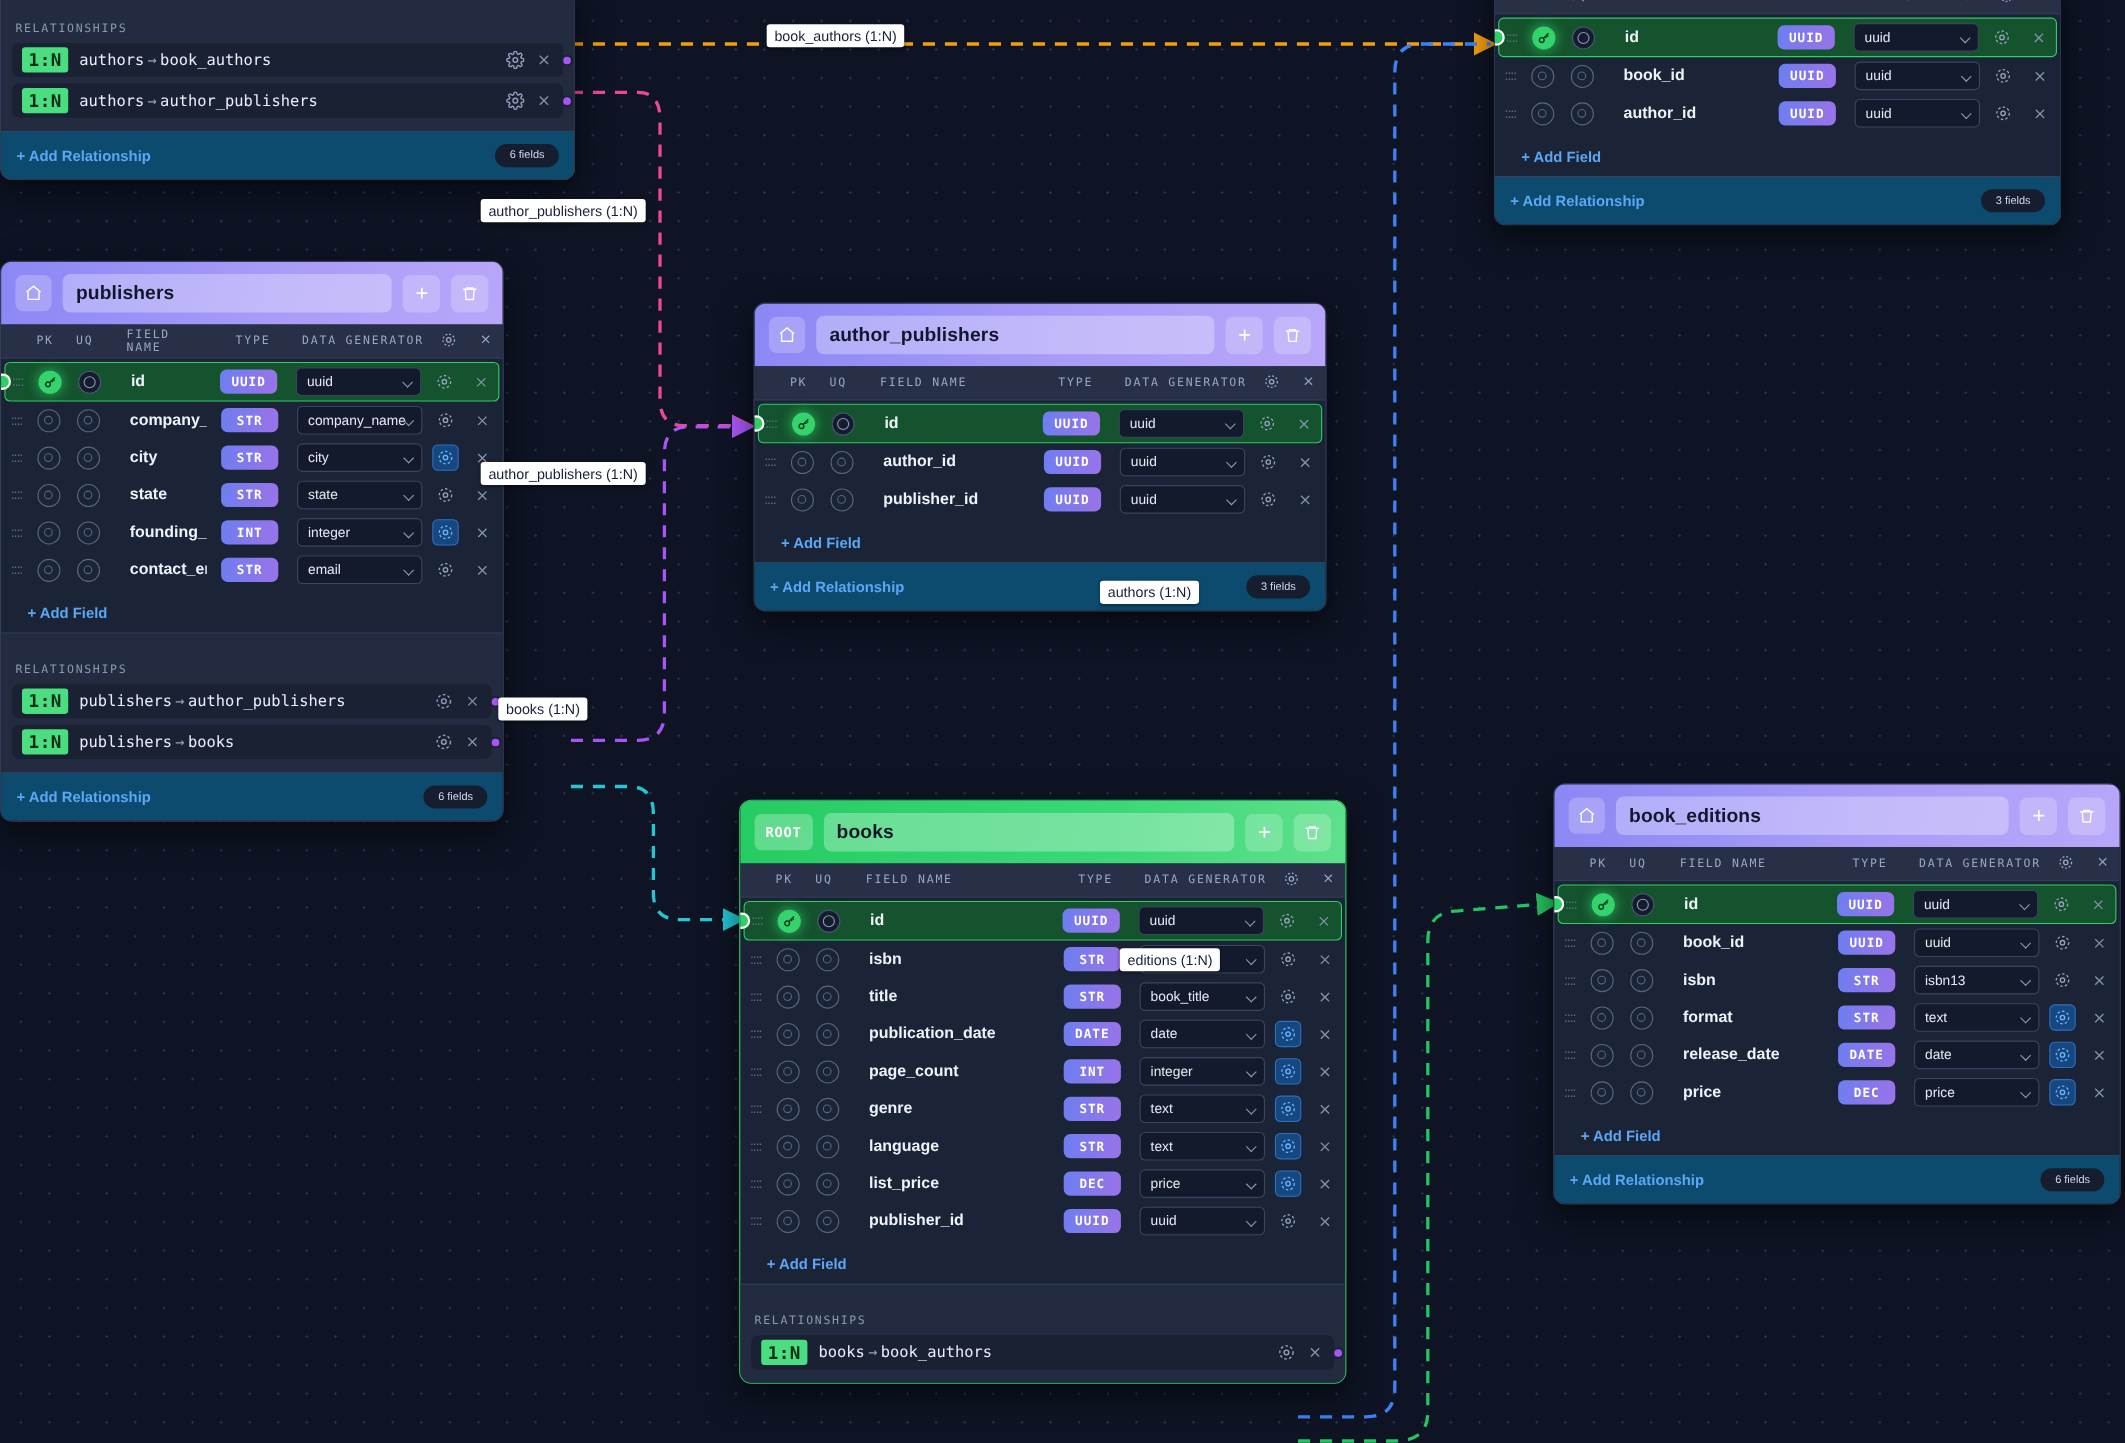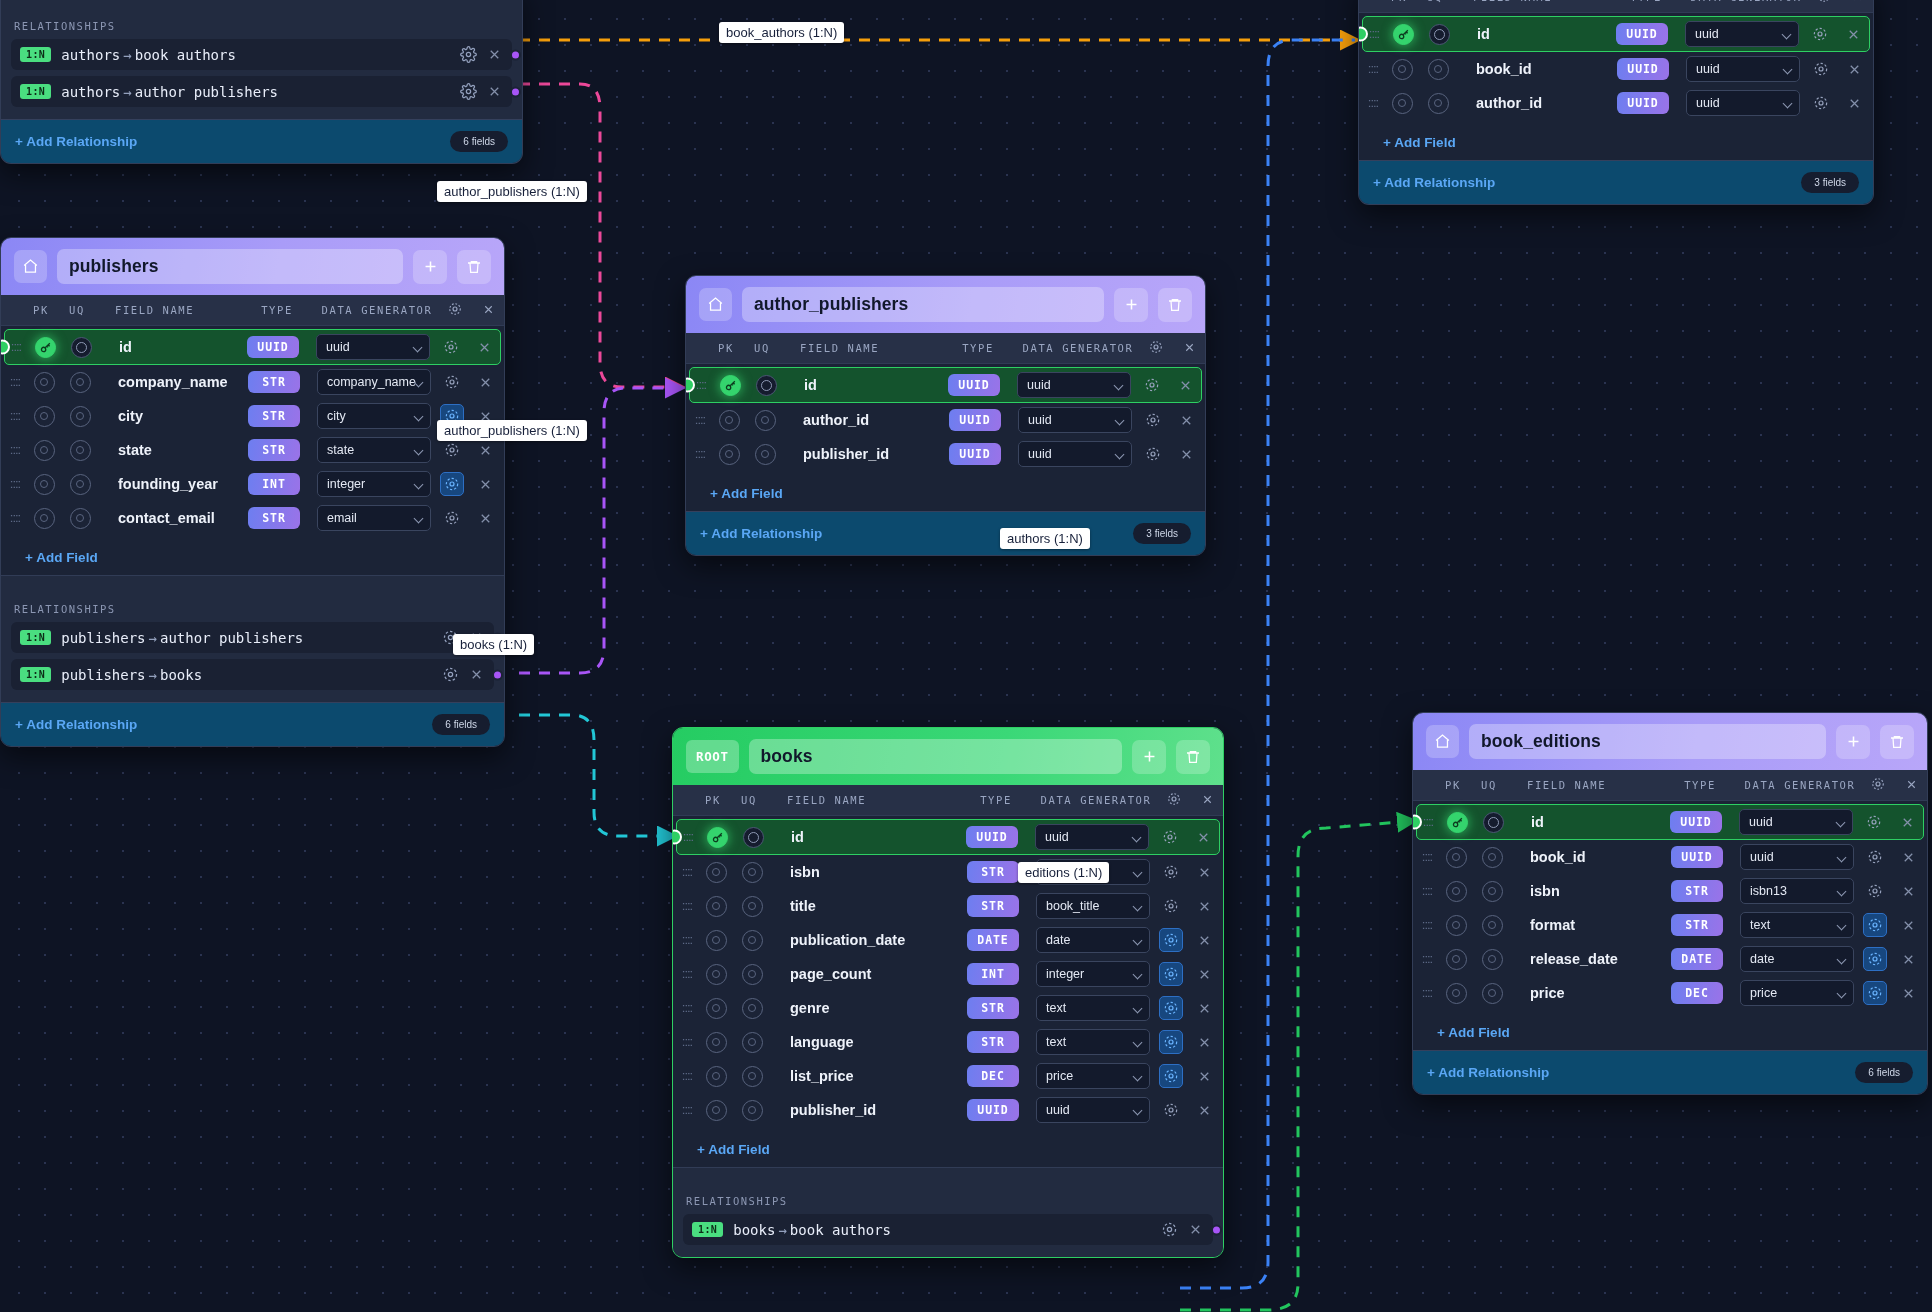--- a/index.html
+++ b/index.html
@@ -171,21 +171,21 @@
   }
   .rel-row {
     position: relative;
     display: flex; align-items: center; gap: 10px;
     background: #1a2133; border-radius: 6px;
     height: 31px; padding: 0 10px 0 9px; margin-bottom: 6px;
   }
   .rel-badge {
     background: #4ade80; color: #0d2d18;
     font-family: "DejaVu Sans Mono", monospace;
-    font-size: 10px; font-weight: 700; letter-spacing: .4px;
+    font-size: 16px; font-weight: 700; letter-spacing: .4px;
     padding: 2px 6px; border-radius: 3px;
   }
   .rel-text {
     flex: 1 1 auto; color: #e9eefa; font-size: 14px;
     font-family: "DejaVu Sans Mono", monospace;
     white-space: nowrap; overflow: hidden;
   }
   .rel-text .arrow { color: #93a0bd; padding: 0 3px; }
   .rel-gear { color: #93a0bd; display: flex; align-items: center; }
   .rel-del { color: #8490ab; display: flex; align-items: center; }
@@ -263,21 +263,21 @@
 
     <path d="M 519,673 L 580,673 Q 604,673 604,648 L 604,412 Q 604,388 626,388 L 680,388" fill="none" stroke="#a855f7" stroke-width="3" stroke-dasharray="11 9" marker-end="url(#ar-purple)"></path>
 
     <path d="M 519,715 L 572,715 Q 594,715 594,740 L 594,812 Q 594,836 618,836 L 672,836" fill="none" stroke="#22c7d6" stroke-width="3" stroke-dasharray="11 9" marker-end="url(#ar-cyan)"></path>
 
     <path d="M 1180,1288 L 1242,1288 Q 1268,1288 1268,1262 L 1268,66 Q 1268,40 1292,40 L 1355,40" fill="none" stroke="#3b82f6" stroke-width="3" stroke-dasharray="11 9"></path>
 
     <path d="M 1180,1310 L 1268,1310 Q 1298,1310 1298,1284 L 1298,856 Q 1298,828 1326,828 L 1412,821" fill="none" stroke="#22c55e" stroke-width="3" stroke-dasharray="11 9" marker-end="url(#ar-green)"></path>
   </svg>
 
-  <div class="elabel" style="left:719px; top:22px;">book_authors (1:N)</div>
+  <div class="elabel" style="left:697px; top:22px;">book_authors (1:N)</div>
   <div class="elabel" style="left:437px; top:181px;">author_publishers (1:N)</div>
   <div class="elabel" style="left:437px; top:420px;">author_publishers (1:N)</div>
   <div class="elabel" style="left:453px; top:618px;margin-top:16px;">books (1:N)</div>
   <div class="elabel" style="left:1000px;top:528px;">authors (1:N)</div>
   <div class="elabel" style="left:1018px;top:862px;">editions (1:N)</div>
 
   <div class="panel-clip" style="left:0px; top:-12px; width:523px;">
     <div class="rel-sec" style="background:#222b40; border-top:none; padding-top:14px;">
       <div class="rel-title">RELATIONSHIPS</div>
 
@@ -314,21 +314,21 @@
           </span>
         <span class="rel-port"></span>
       </div>
     </div>
     <div class="node-foot">
       <span class="add-rel">+ Add Relationship</span>
       <span class="field-count">6 fields</span>
     </div>
   </div>
 
-  <div class="node" style="left:0px; top:237px; width:505px;">
+  <div class="node" style="left:0px; top:237px; width:458px;">
     <div class="node-head">
       <span class="head-badge">
         <svg width="17" height="17" viewBox="0 0 24 24" fill="none" stroke="currentColor" stroke-width="1.8">
             <path d="M3 10.5 12 3l9 7.5"></path>
             <path d="M5 9.8V20h14V9.8"></path>
           </svg>
       </span>
       <span class="head-name">publishers</span>
       <span class="head-btn">
         <svg width="17" height="17" viewBox="0 0 24 24" fill="none" stroke="currentColor" stroke-width="2.2">

